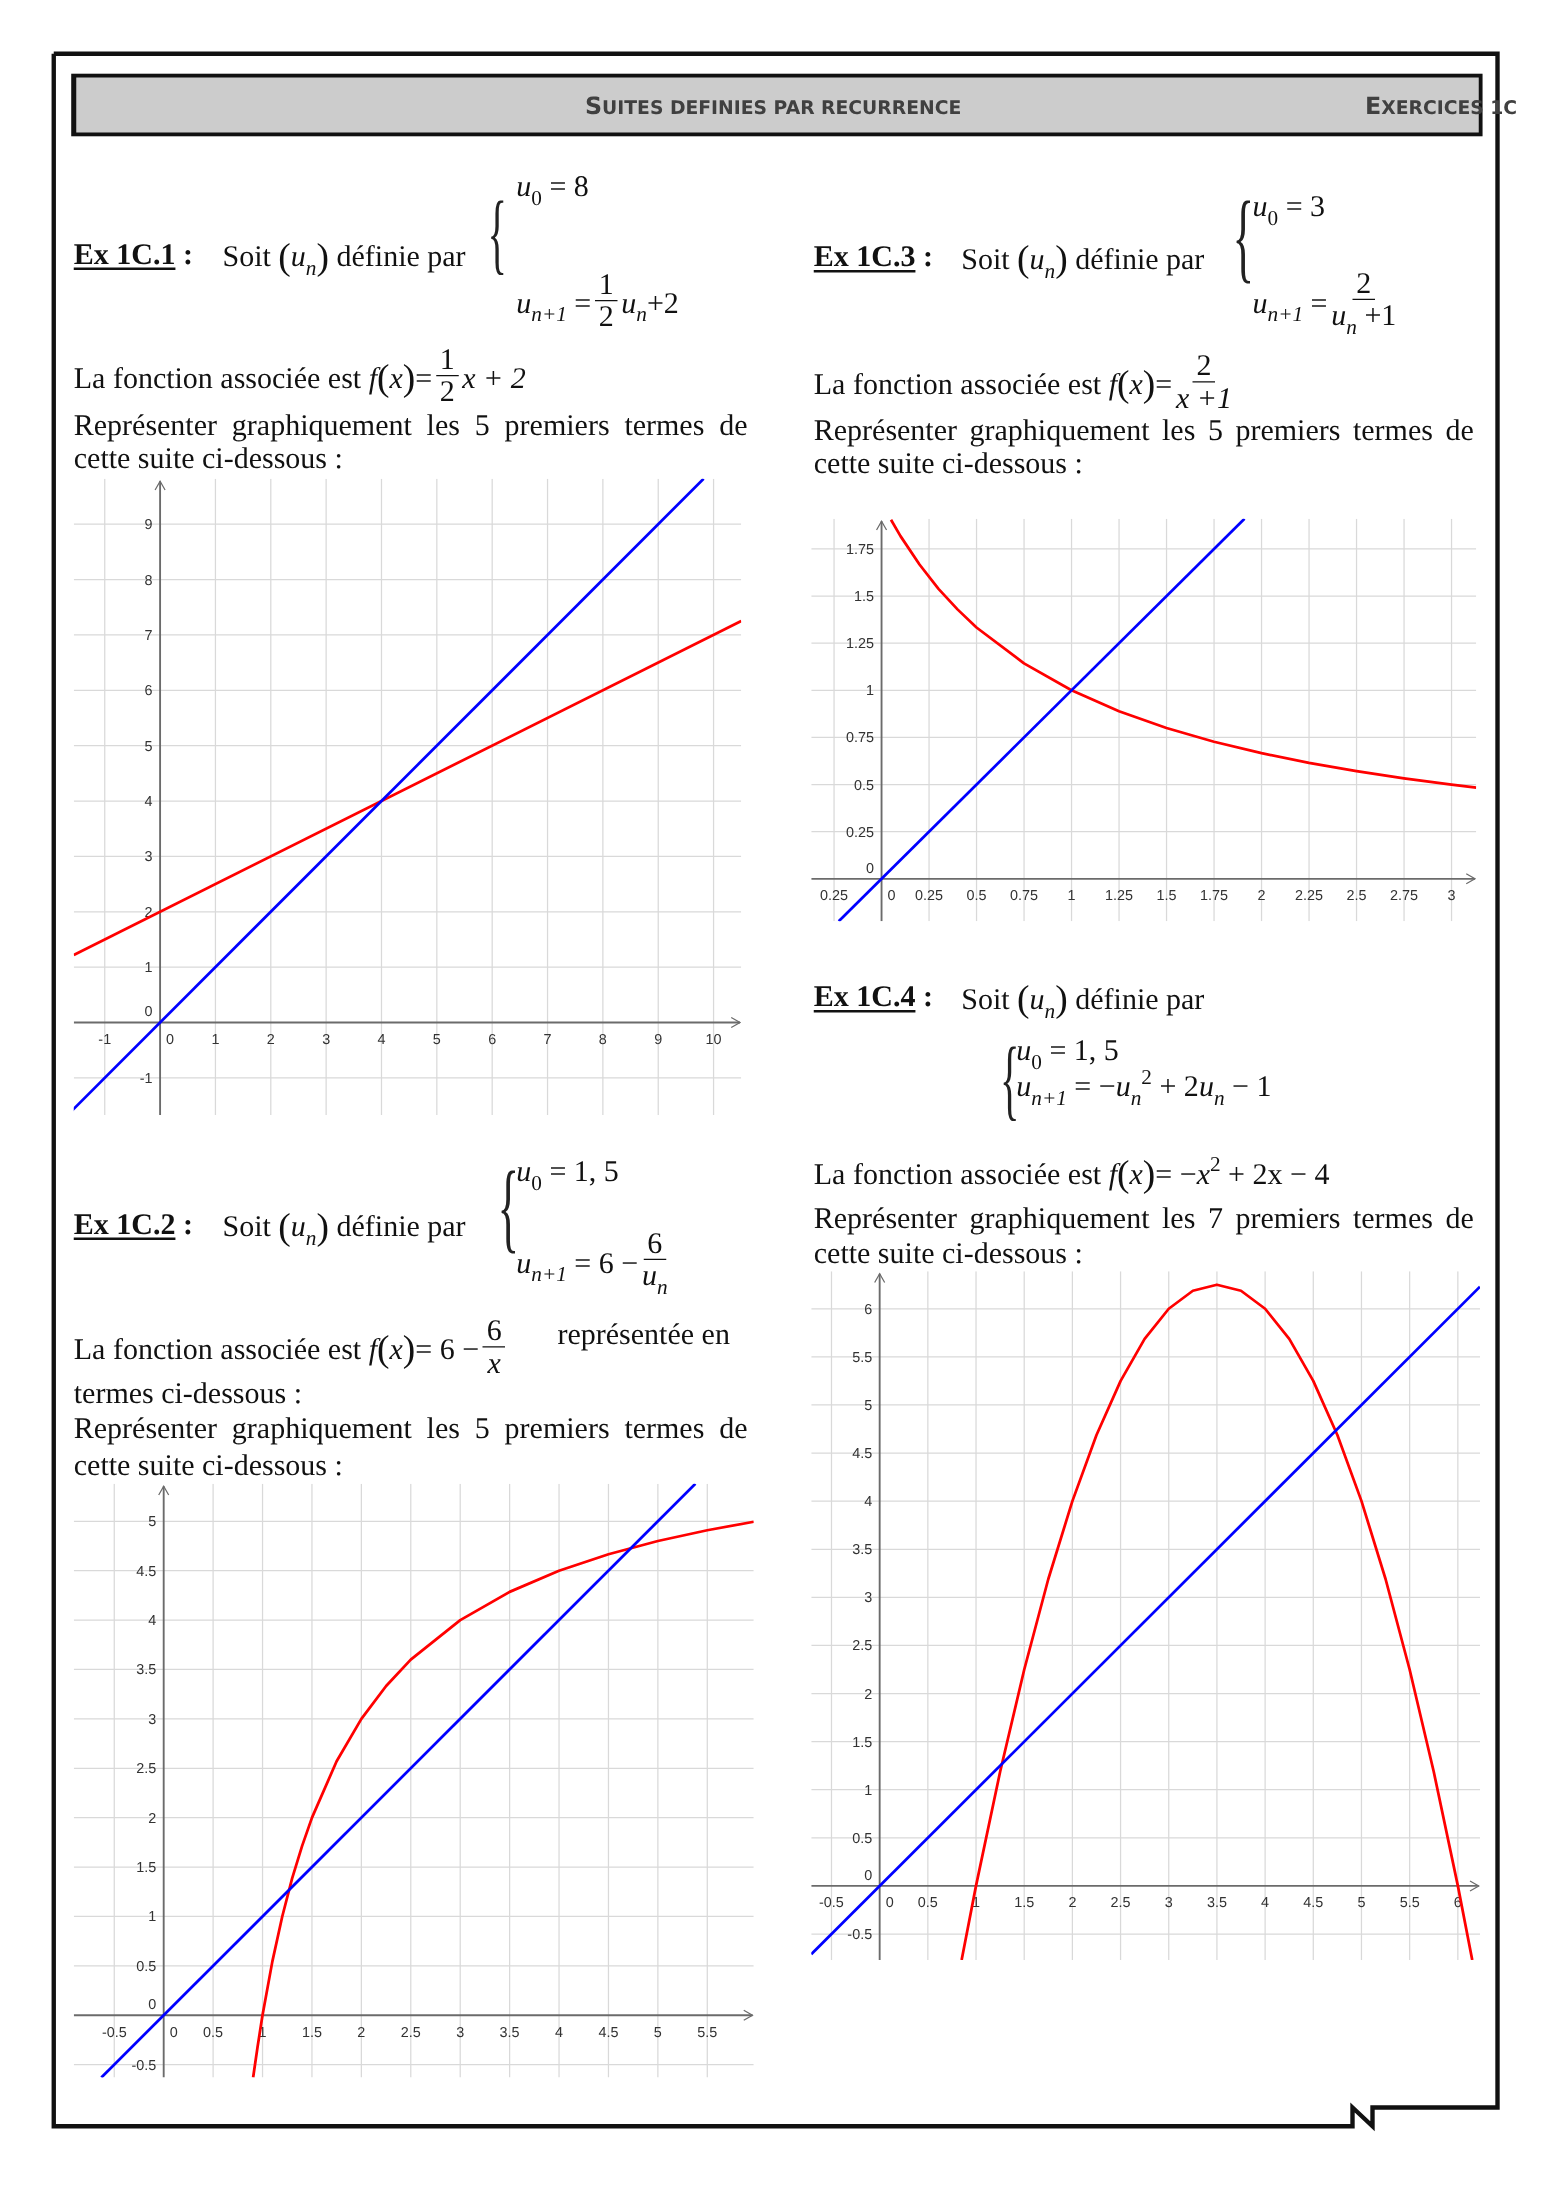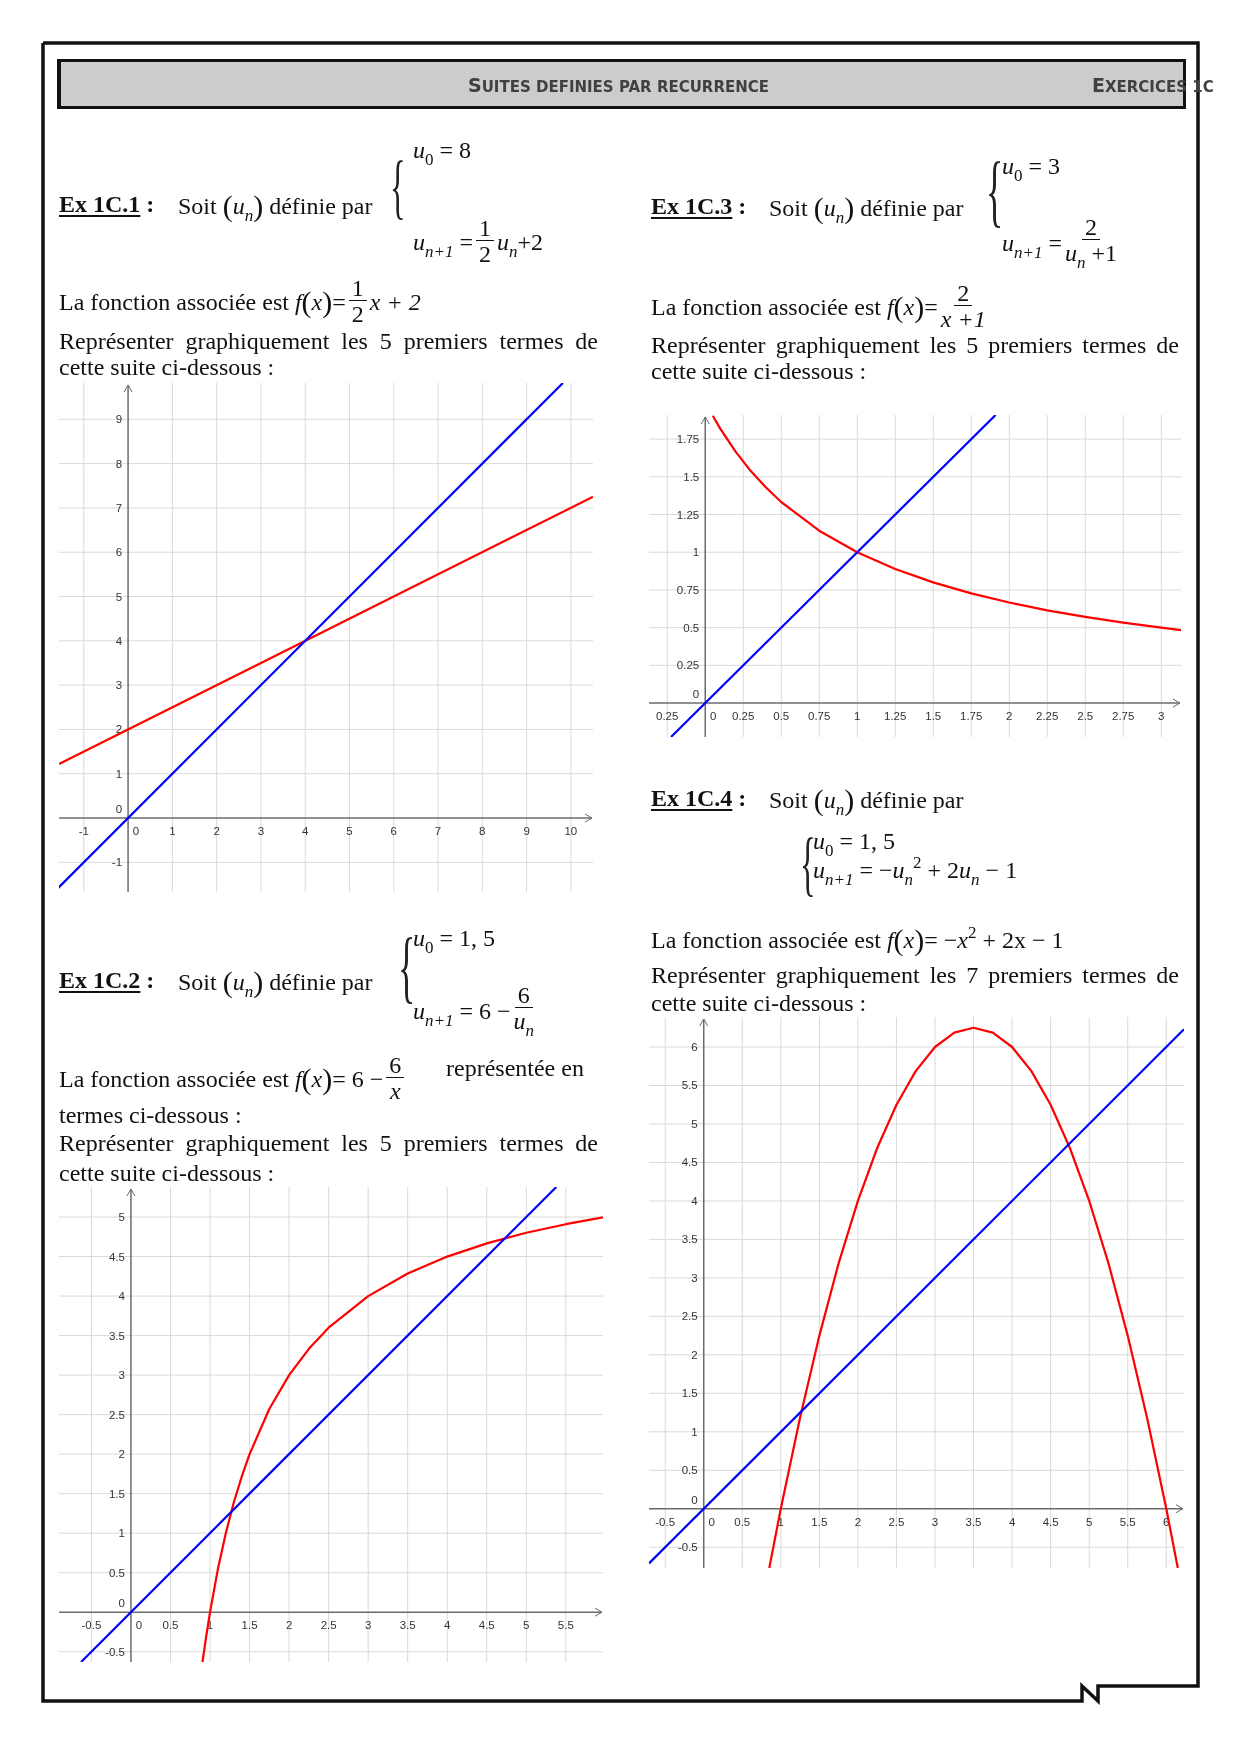--- a/index.html
+++ b/index.html
@@ -329,21 +329,21 @@
 <div class="abs txt" style="left:813px; top:829px;">
   <span class="it">u</span><span class="sub">0</span>
   <span>= 1, 5</span>
 </div>
 <div class="abs txt" style="left:813px; top:858px;">
   <span class="it">u</span><span class="sub it">n+1</span>
   <span>= −</span><span class="it">u</span><span class="sub it">n</span><span class="sup">2</span><span> + 2</span><span class="it">u</span><span class="sub it">n</span><span> − 1</span>
 </div>
 <div class="abs txt" style="left:651px; top:926px;">
   <span>La fonction associée est</span>
-  <span class="it">f</span><span class="paren">(</span><span class="it">x</span><span class="paren">)</span><span>= −</span><span class="it">x</span><span class="sup">2</span><span> + 2x − 1</span>
+  <span class="it">f</span><span class="paren">(</span><span class="it">x</span><span class="paren">)</span><span>= −</span><span class="it">x</span><span class="sup">2</span><span> + 2x − 4</span>
 </div>
 <div class="abs txt justify" style="left:651px; top:963px; width:528px;">Représenter graphiquement les 7 premiers termes de</div>
 <div class="abs txt" style="left:651px; top:991px;">cette suite ci-dessous :</div>
 <svg class="chart" style="left:649px; top:1017px;" width="535" height="551">
     <g>
       <line x1="16.188760806916424" x2="16.188760806916424" y1="0" y2="551" stroke="#d9d9d9" stroke-width="1"></line>
       <line x1="93.27809798270893" x2="93.27809798270893" y1="0" y2="551" stroke="#d9d9d9" stroke-width="1"></line>
       <line x1="131.82276657060518" x2="131.82276657060518" y1="0" y2="551" stroke="#d9d9d9" stroke-width="1"></line>
       <line x1="170.36743515850142" x2="170.36743515850142" y1="0" y2="551" stroke="#d9d9d9" stroke-width="1"></line>
       <line x1="208.9121037463977" x2="208.9121037463977" y1="0" y2="551" stroke="#d9d9d9" stroke-width="1"></line>

